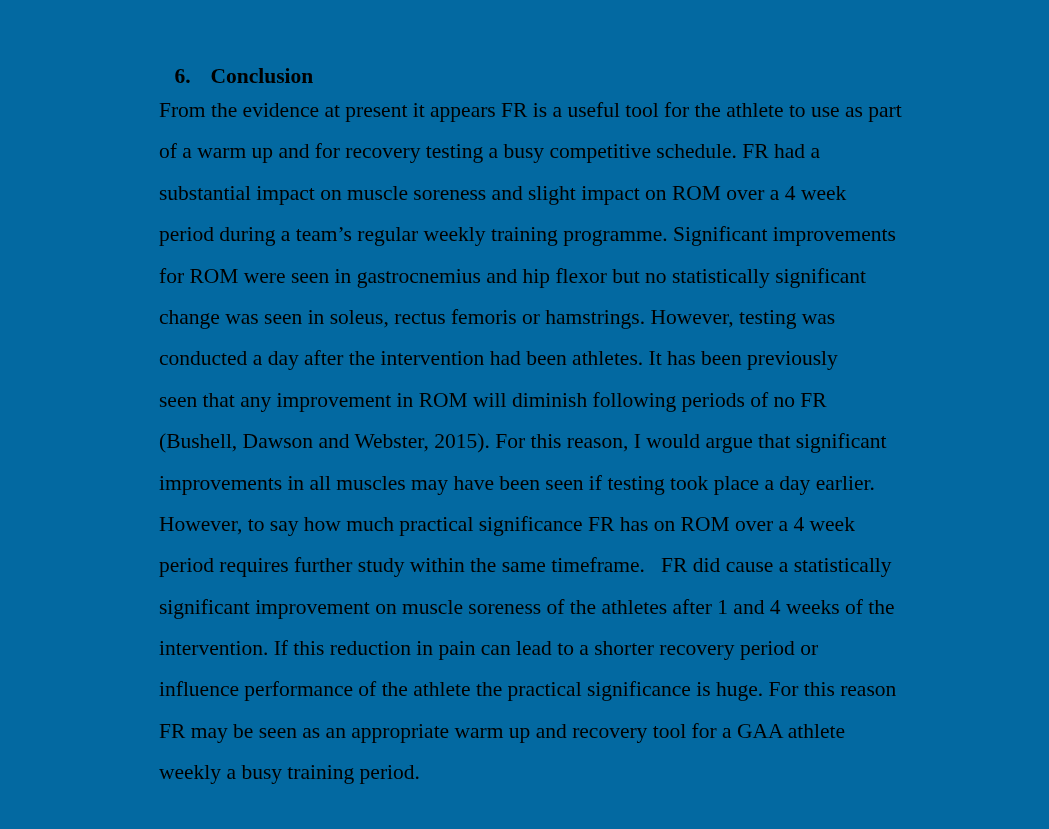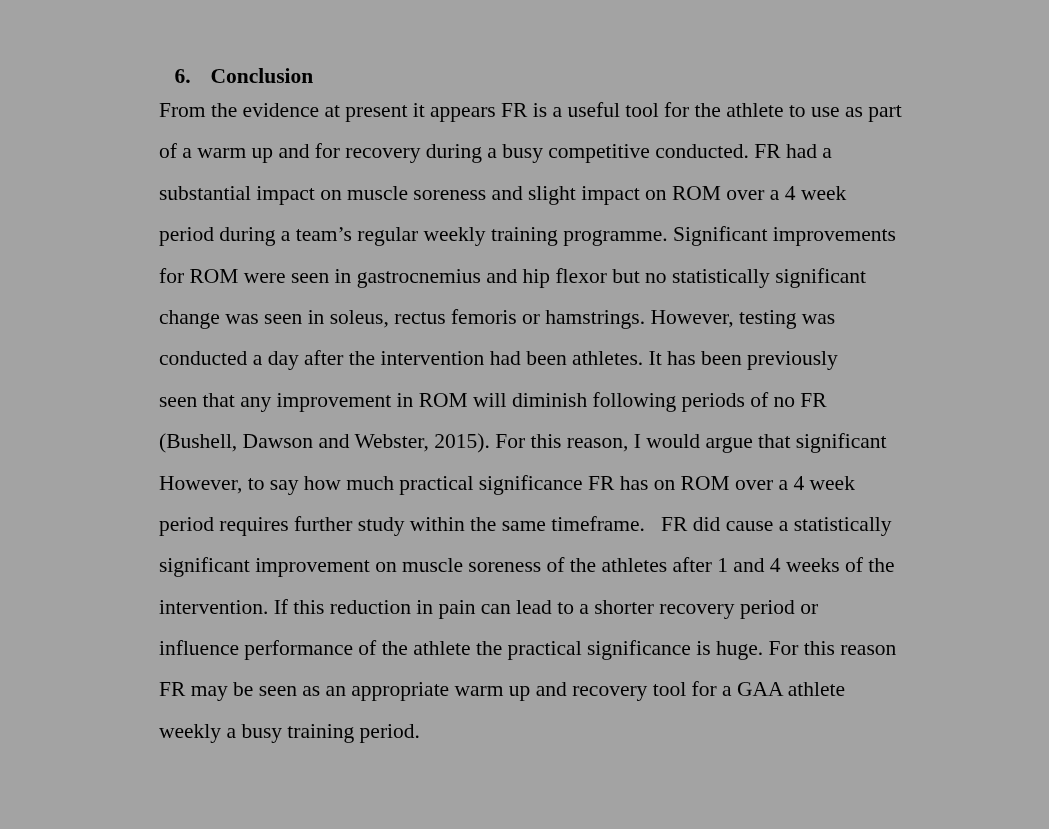--- a/index.html
+++ b/index.html
@@ -14,21 +14,21 @@
       overflow: hidden;
       font-family: "Liberation Serif", "DejaVu Serif", serif;
       color: #000000;
     }
     .page {
       position: absolute;
       left: 0;
       top: 0;
       width: 1049px;
       height: 829px;
-      background: #a3a3a3;
+      background: #0369a1;
     }
     .heading {
       position: absolute;
       left: 153px;
       top: 34px;
       font-size: 21.5px;
       font-weight: bold;
       white-space: pre;
       line-height: 28px;
     }
@@ -53,28 +53,29 @@
 </head>
 <body>
 
 <div class="page">
   <div class="heading">
     <span class="num">6.</span><span>Conclusion</span>
   </div>
 
   <div class="body-text">
     <span class="line">From the evidence at present it appears FR is a useful tool for the athlete to use as part</span>
-    <span class="line">of a warm up and for recovery during a busy competitive conducted. FR had a</span>
+    <span class="line">of a warm up and for recovery testing a busy competitive schedule. FR had a</span>
     <span class="line">substantial impact on muscle soreness and slight impact on ROM over a 4 week</span>
     <span class="line">period during a team’s regular weekly training programme. Significant improvements</span>
     <span class="line">for ROM were seen in gastrocnemius and hip flexor but no statistically significant</span>
     <span class="line">change was seen in soleus, rectus femoris or hamstrings. However, testing was</span>
     <span class="line">conducted a day after the intervention had been athletes. It has been previously</span>
     <span class="line">seen that any improvement in ROM will diminish following periods of no FR</span>
     <span class="line">(Bushell, Dawson and Webster, 2015). For this reason, I would argue that significant</span>
+    <span class="line">improvements in all muscles may have been seen if testing took place a day earlier.</span>
     <span class="line">However, to say how much practical significance FR has on ROM over a 4 week</span>
     <span class="line">period requires further study within the same timeframe.   FR did cause a statistically</span>
     <span class="line">significant improvement on muscle soreness of the athletes after 1 and 4 weeks of the</span>
     <span class="line">intervention. If this reduction in pain can lead to a shorter recovery period or</span>
     <span class="line">influence performance of the athlete the practical significance is huge. For this reason</span>
     <span class="line">FR may be seen as an appropriate warm up and recovery tool for a GAA athlete</span>
     <span class="line">weekly a busy training period.</span>
   </div>
 </div>
 

